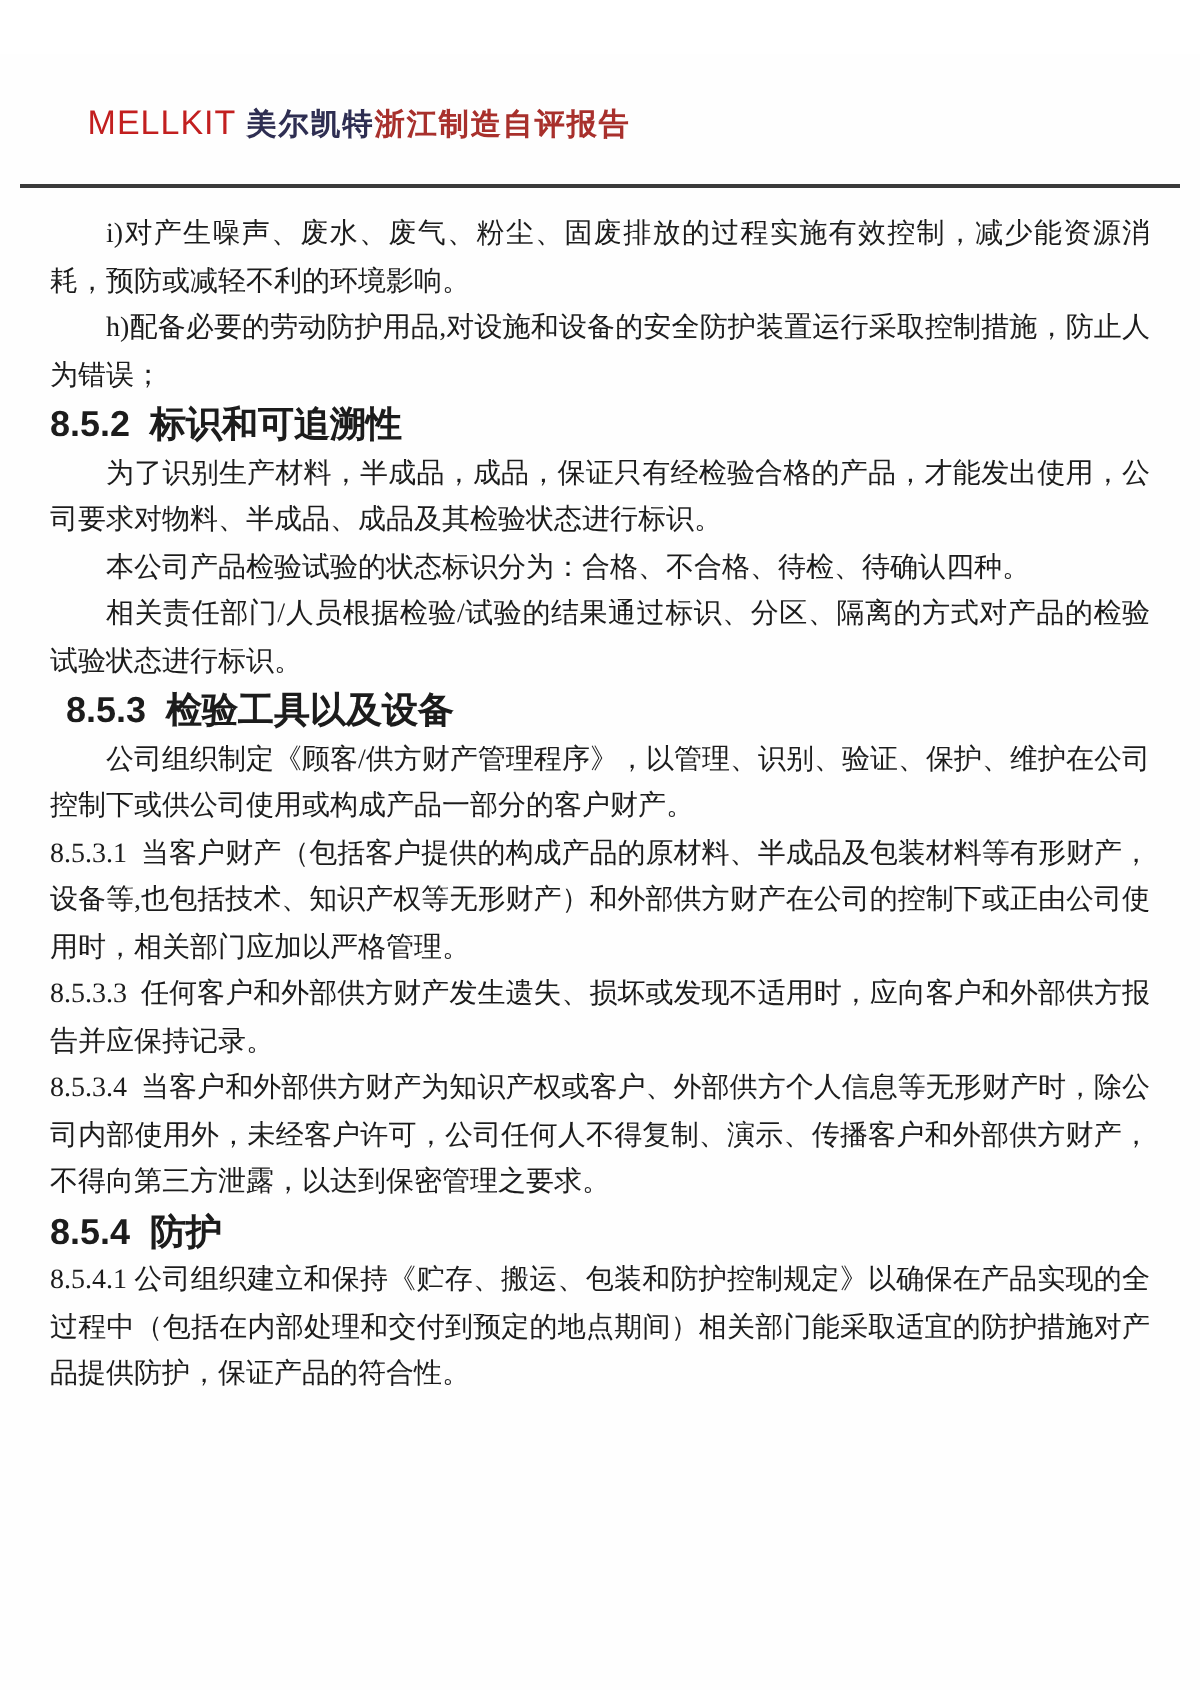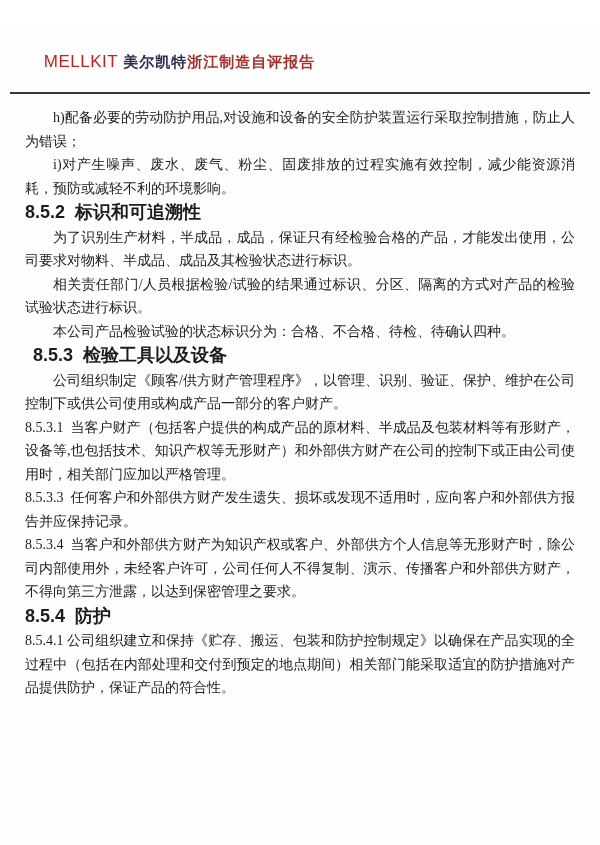--- a/index.html
+++ b/index.html
@@ -83,26 +83,26 @@
 </head>
 <body>
 
 <div class="page">
 
   <div class="header">
     <span class="brand">MELLKIT</span><span class="title-dark"> 美尔凯特</span><span class="title-red">浙江制造自评报告</span>
   </div>
 
   <div class="doc">
+    <p class="p">i)对产生噪声、废水、废气、粉尘、固废排放的过程实施有效控制，减少能资源消耗，预防或减轻不利的环境影响。</p>
     <p class="p">h)配备必要的劳动防护用品,对设施和设备的安全防护装置运行采取控制措施，防止人为错误；</p>
-    <p class="p">i)对产生噪声、废水、废气、粉尘、固废排放的过程实施有效控制，减少能资源消耗，预防或减轻不利的环境影响。</p>
     <p class="h">8.5.2  标识和可追溯性</p>
     <p class="p">为了识别生产材料，半成品，成品，保证只有经检验合格的产品，才能发出使用，公司要求对物料、半成品、成品及其检验状态进行标识。</p>
+    <p class="p">本公司产品检验试验的状态标识分为：合格、不合格、待检、待确认四种。</p>
     <p class="p">相关责任部门/人员根据检验/试验的结果通过标识、分区、隔离的方式对产品的检验试验状态进行标识。</p>
-    <p class="p">本公司产品检验试验的状态标识分为：合格、不合格、待检、待确认四种。</p>
     <p class="h indent-sm">8.5.3  检验工具以及设备</p>
     <p class="p">公司组织制定《顾客/供方财产管理程序》，以管理、识别、验证、保护、维护在公司控制下或供公司使用或构成产品一部分的客户财产。</p>
     <p class="p flush">8.5.3.1  当客户财产（包括客户提供的构成产品的原材料、半成品及包装材料等有形财产，设备等,也包括技术、知识产权等无形财产）和外部供方财产在公司的控制下或正由公司使用时，相关部门应加以严格管理。</p>
     <p class="p flush">8.5.3.3  任何客户和外部供方财产发生遗失、损坏或发现不适用时，应向客户和外部供方报告并应保持记录。</p>
     <p class="p flush">8.5.3.4  当客户和外部供方财产为知识产权或客户、外部供方个人信息等无形财产时，除公司内部使用外，未经客户许可，公司任何人不得复制、演示、传播客户和外部供方财产，不得向第三方泄露，以达到保密管理之要求。</p>
     <p class="h">8.5.4  防护</p>
     <p class="p flush">8.5.4.1 公司组织建立和保持《贮存、搬运、包装和防护控制规定》以确保在产品实现的全过程中（包括在内部处理和交付到预定的地点期间）相关部门能采取适宜的防护措施对产品提供防护，保证产品的符合性。</p>
 
   </div>
 

